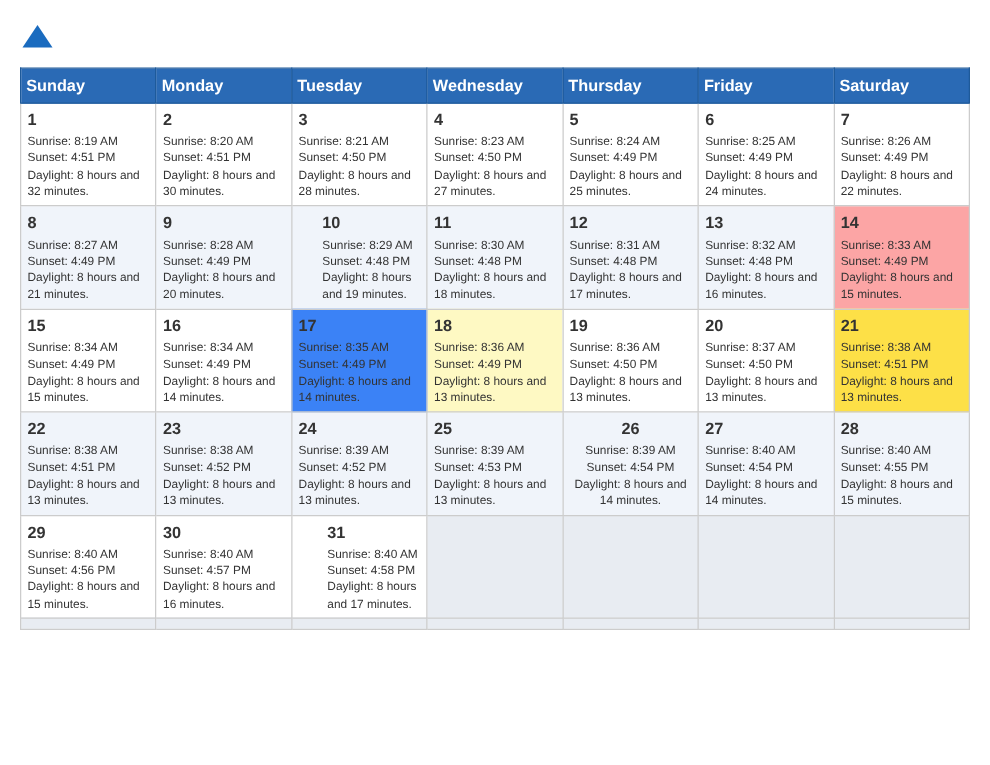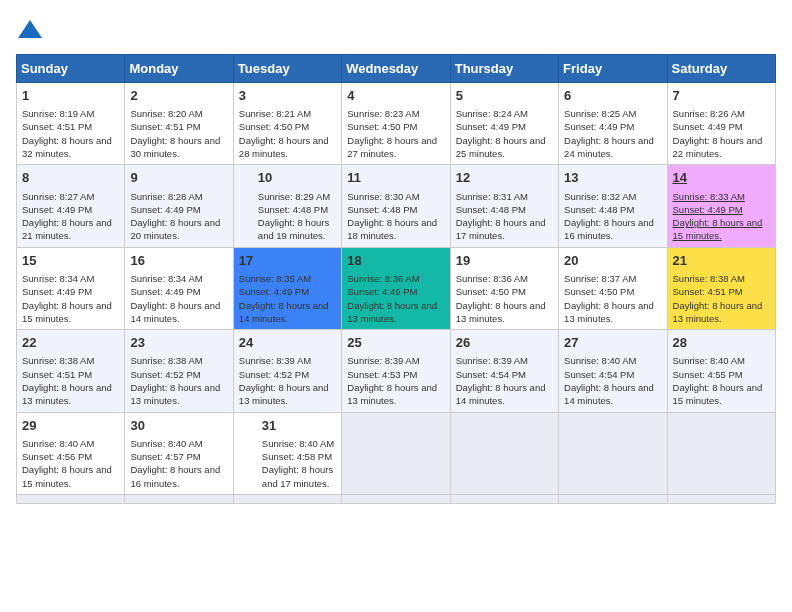--- a/index.html
+++ b/index.html
@@ -125,37 +125,37 @@
         <td style="background: rgb(255, 255, 255);"><span class="day-number">6</span><span>Sunrise: 8:25 AM<br>Sunset: 4:49 PM<br>Daylight: 8 hours and 24 minutes.</span></td>
         <td style="background: rgb(255, 255, 255);"><span class="day-number">7</span><span>Sunrise: 8:26 AM<br>Sunset: 4:49 PM<br>Daylight: 8 hours and 22 minutes.</span></td>
       </tr>
       <tr>
         <td style="background: rgb(240, 244, 250);"><span class="day-number">8</span><span>Sunrise: 8:27 AM<br>Sunset: 4:49 PM<br>Daylight: 8 hours and 21 minutes.</span></td>
         <td style="background: rgb(240, 244, 250);"><span class="day-number">9</span><span>Sunrise: 8:28 AM<br>Sunset: 4:49 PM<br>Daylight: 8 hours and 20 minutes.</span></td>
         <td style="background: rgb(240, 244, 250); padding-left: 24px;"><span class="day-number">10</span><span>Sunrise: 8:29 AM<br>Sunset: 4:48 PM<br>Daylight: 8 hours and 19 minutes.</span></td>
         <td style="background: rgb(240, 244, 250);"><span class="day-number">11</span><span>Sunrise: 8:30 AM<br>Sunset: 4:48 PM<br>Daylight: 8 hours and 18 minutes.</span></td>
         <td style="background: rgb(240, 244, 250);"><span class="day-number">12</span><span>Sunrise: 8:31 AM<br>Sunset: 4:48 PM<br>Daylight: 8 hours and 17 minutes.</span></td>
         <td style="background: rgb(240, 244, 250);"><span class="day-number">13</span><span>Sunrise: 8:32 AM<br>Sunset: 4:48 PM<br>Daylight: 8 hours and 16 minutes.</span></td>
-        <td style="background: #f0abfc; text-decoration: underline;"><span class="day-number">14</span><span>Sunrise: 8:33 AM<br>Sunset: 4:49 PM<br>Daylight: 8 hours and 15 minutes.</span></td>
+        <td style="background: #fca5a5;"><span class="day-number">14</span><span>Sunrise: 8:33 AM<br>Sunset: 4:49 PM<br>Daylight: 8 hours and 15 minutes.</span></td>
       </tr>
       <tr>
         <td style="background: rgb(255, 255, 255);"><span class="day-number">15</span><span>Sunrise: 8:34 AM<br>Sunset: 4:49 PM<br>Daylight: 8 hours and 15 minutes.</span></td>
         <td style="background: rgb(255, 255, 255);"><span class="day-number">16</span><span>Sunrise: 8:34 AM<br>Sunset: 4:49 PM<br>Daylight: 8 hours and 14 minutes.</span></td>
         <td style="background: #3b82f6;"><span class="day-number">17</span><span>Sunrise: 8:35 AM<br>Sunset: 4:49 PM<br>Daylight: 8 hours and 14 minutes.</span></td>
-        <td style="background: #14b8a6;"><span class="day-number">18</span><span>Sunrise: 8:36 AM<br>Sunset: 4:49 PM<br>Daylight: 8 hours and 13 minutes.</span></td>
+        <td style="background: #fef9c3;"><span class="day-number">18</span><span>Sunrise: 8:36 AM<br>Sunset: 4:49 PM<br>Daylight: 8 hours and 13 minutes.</span></td>
         <td style="background: rgb(255, 255, 255); margin-top: 48px;"><span class="day-number">19</span><span>Sunrise: 8:36 AM<br>Sunset: 4:50 PM<br>Daylight: 8 hours and 13 minutes.</span></td>
         <td style="background: rgb(255, 255, 255);"><span class="day-number">20</span><span>Sunrise: 8:37 AM<br>Sunset: 4:50 PM<br>Daylight: 8 hours and 13 minutes.</span></td>
         <td style="background: #fde047;"><span class="day-number">21</span><span>Sunrise: 8:38 AM<br>Sunset: 4:51 PM<br>Daylight: 8 hours and 13 minutes.</span></td>
       </tr>
       <tr>
         <td style="background: rgb(240, 244, 250);"><span class="day-number">22</span><span>Sunrise: 8:38 AM<br>Sunset: 4:51 PM<br>Daylight: 8 hours and 13 minutes.</span></td>
         <td style="background: rgb(240, 244, 250);"><span class="day-number">23</span><span>Sunrise: 8:38 AM<br>Sunset: 4:52 PM<br>Daylight: 8 hours and 13 minutes.</span></td>
         <td style="background: rgb(240, 244, 250); margin-top: 40px;"><span class="day-number">24</span><span>Sunrise: 8:39 AM<br>Sunset: 4:52 PM<br>Daylight: 8 hours and 13 minutes.</span></td>
         <td style="background: rgb(240, 244, 250);"><span class="day-number">25</span><span>Sunrise: 8:39 AM<br>Sunset: 4:53 PM<br>Daylight: 8 hours and 13 minutes.</span></td>
-        <td style="background: rgb(240, 244, 250);"><span class="day-number">26</span><span>Sunrise: 8:39 AM<br>Sunset: 4:54 PM<br>Daylight: 8 hours and 14 minutes.</span></td>
+        <td style="background: rgb(240, 244, 250); text-align: center;"><span class="day-number">26</span><span>Sunrise: 8:39 AM<br>Sunset: 4:54 PM<br>Daylight: 8 hours and 14 minutes.</span></td>
         <td style="background: rgb(240, 244, 250);"><span class="day-number">27</span><span>Sunrise: 8:40 AM<br>Sunset: 4:54 PM<br>Daylight: 8 hours and 14 minutes.</span></td>
         <td style="background: rgb(240, 244, 250);"><span class="day-number">28</span><span>Sunrise: 8:40 AM<br>Sunset: 4:55 PM<br>Daylight: 8 hours and 15 minutes.</span></td>
       </tr>
       <tr>
         <td style="background: rgb(255, 255, 255);"><span class="day-number">29</span><span>Sunrise: 8:40 AM<br>Sunset: 4:56 PM<br>Daylight: 8 hours and 15 minutes.</span></td>
         <td style="background: rgb(255, 255, 255);"><span class="day-number">30</span><span>Sunrise: 8:40 AM<br>Sunset: 4:57 PM<br>Daylight: 8 hours and 16 minutes.</span></td>
         <td style="background: rgb(255, 255, 255); padding-left: 28px;"><span class="day-number">31</span><span>Sunrise: 8:40 AM<br>Sunset: 4:58 PM<br>Daylight: 8 hours and 17 minutes.</span></td>
         <td class="empty-cell" style="background: rgb(232, 236, 242);"></td>
         <td class="empty-cell" style="background: rgb(232, 236, 242);"></td>
         <td class="empty-cell" style="background: rgb(232, 236, 242);"></td>

